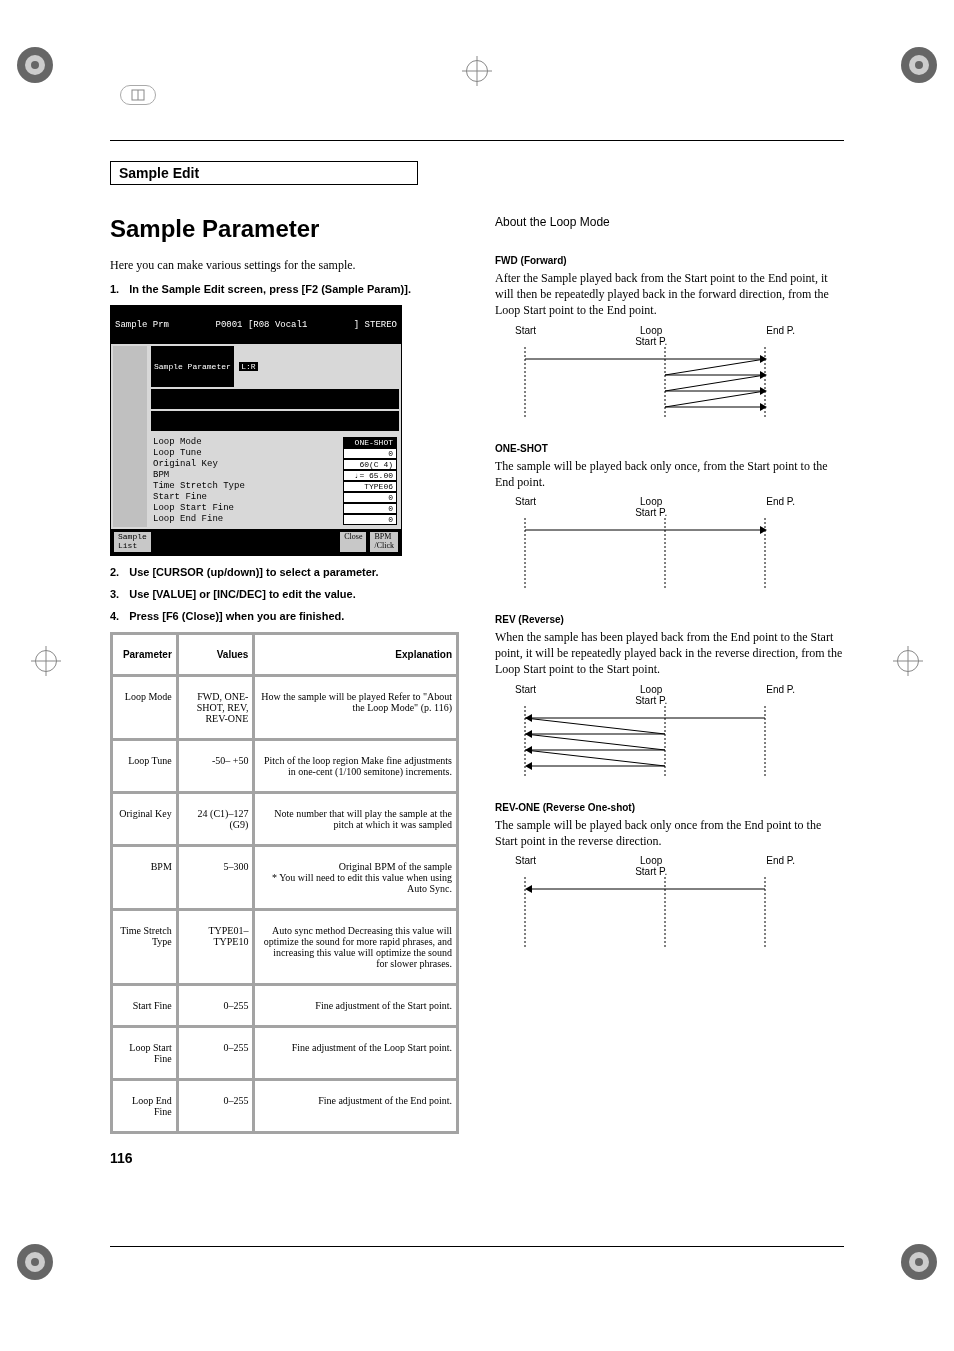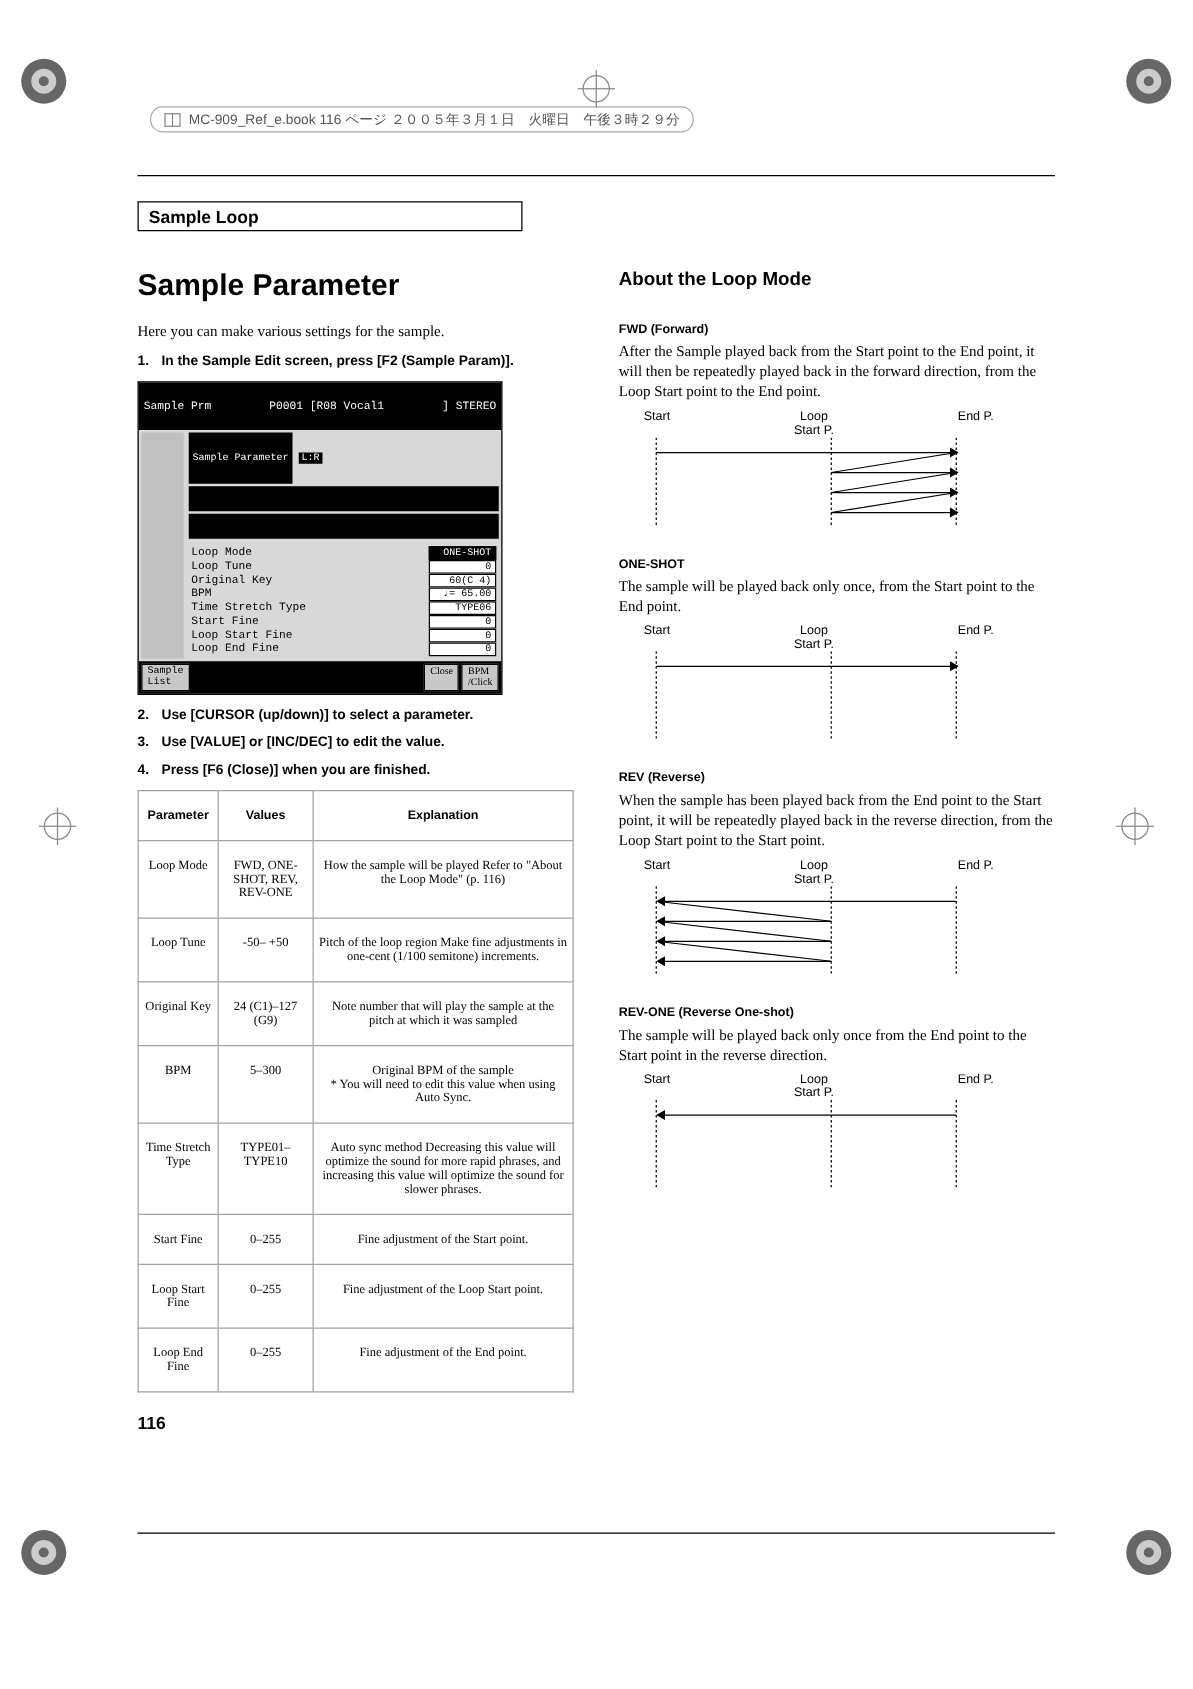--- a/index.html
+++ b/index.html
@@ -73,22 +73,22 @@
     min-width: 0;
   }
   h1.big {
     font-family: Arial, sans-serif;
     font-size: 24px;
     font-weight: bold;
     margin: 0 0 14px 0;
   }
   h2.sub {
     font-family: Arial, sans-serif;
-    font-size: 15px;
-    font-weight: bold;
+    font-size: 12px;
+    font-weight: normal;
     margin: 0 0 0 0;
   }
   h3.mode {
     font-family: Arial, sans-serif;
     font-size: 10px;
     font-weight: bold;
     margin: 26px 0 3px 0;
   }
   p { margin: 4px 0; line-height: 1.35; }
   ol.steps {
@@ -185,24 +185,24 @@
     line-height: 1.1;
   }
 
   table.param-table {
     border-collapse: collapse;
     width: 100%;
     font-size: 10px;
     margin-top: 6px;
   }
   table.param-table th, table.param-table td {
-    border: 1px solid #a3a3a3;
+    border: 3px solid #a3a3a3;
     padding: 14px 4px;
     vertical-align: top;
-    text-align: center;
+    text-align: right;
   }
   table.param-table th {
     font-family: Arial, sans-serif;
     font-weight: bold;
   }
 
   .diagram {
     width: 280px;
     margin: 6px 0 10px 20px;
     font-family: Arial, sans-serif;
@@ -235,27 +235,26 @@
 <body>
 
 <div class="page">
 
   <div class="header-info">
     <span class="line">
       <svg width="14" height="14" viewBox="0 0 14 14">
           <rect x="1" y="2" width="12" height="10" fill="none" stroke="#888"></rect>
           <line x1="7" y1="2" x2="7" y2="12" stroke="#888"></line>
         </svg>
-      <span>MC-909_Ref_e.book 116 ページ ２００５年３月１日　火曜日　午後３時２９分</span>
     </span>
   </div>
 
   <div class="content-frame">
     <div class="section-box">
-      <span>Sample Loop</span>
+      <span>Sample Edit</span>
     </div>
 
     <div class="cols">
 
       <div class="col">
         <h1 class="big">Sample Parameter</h1>
         <p>Here you can make various settings for the sample.</p>
 
         <ol class="steps">
           <li>

